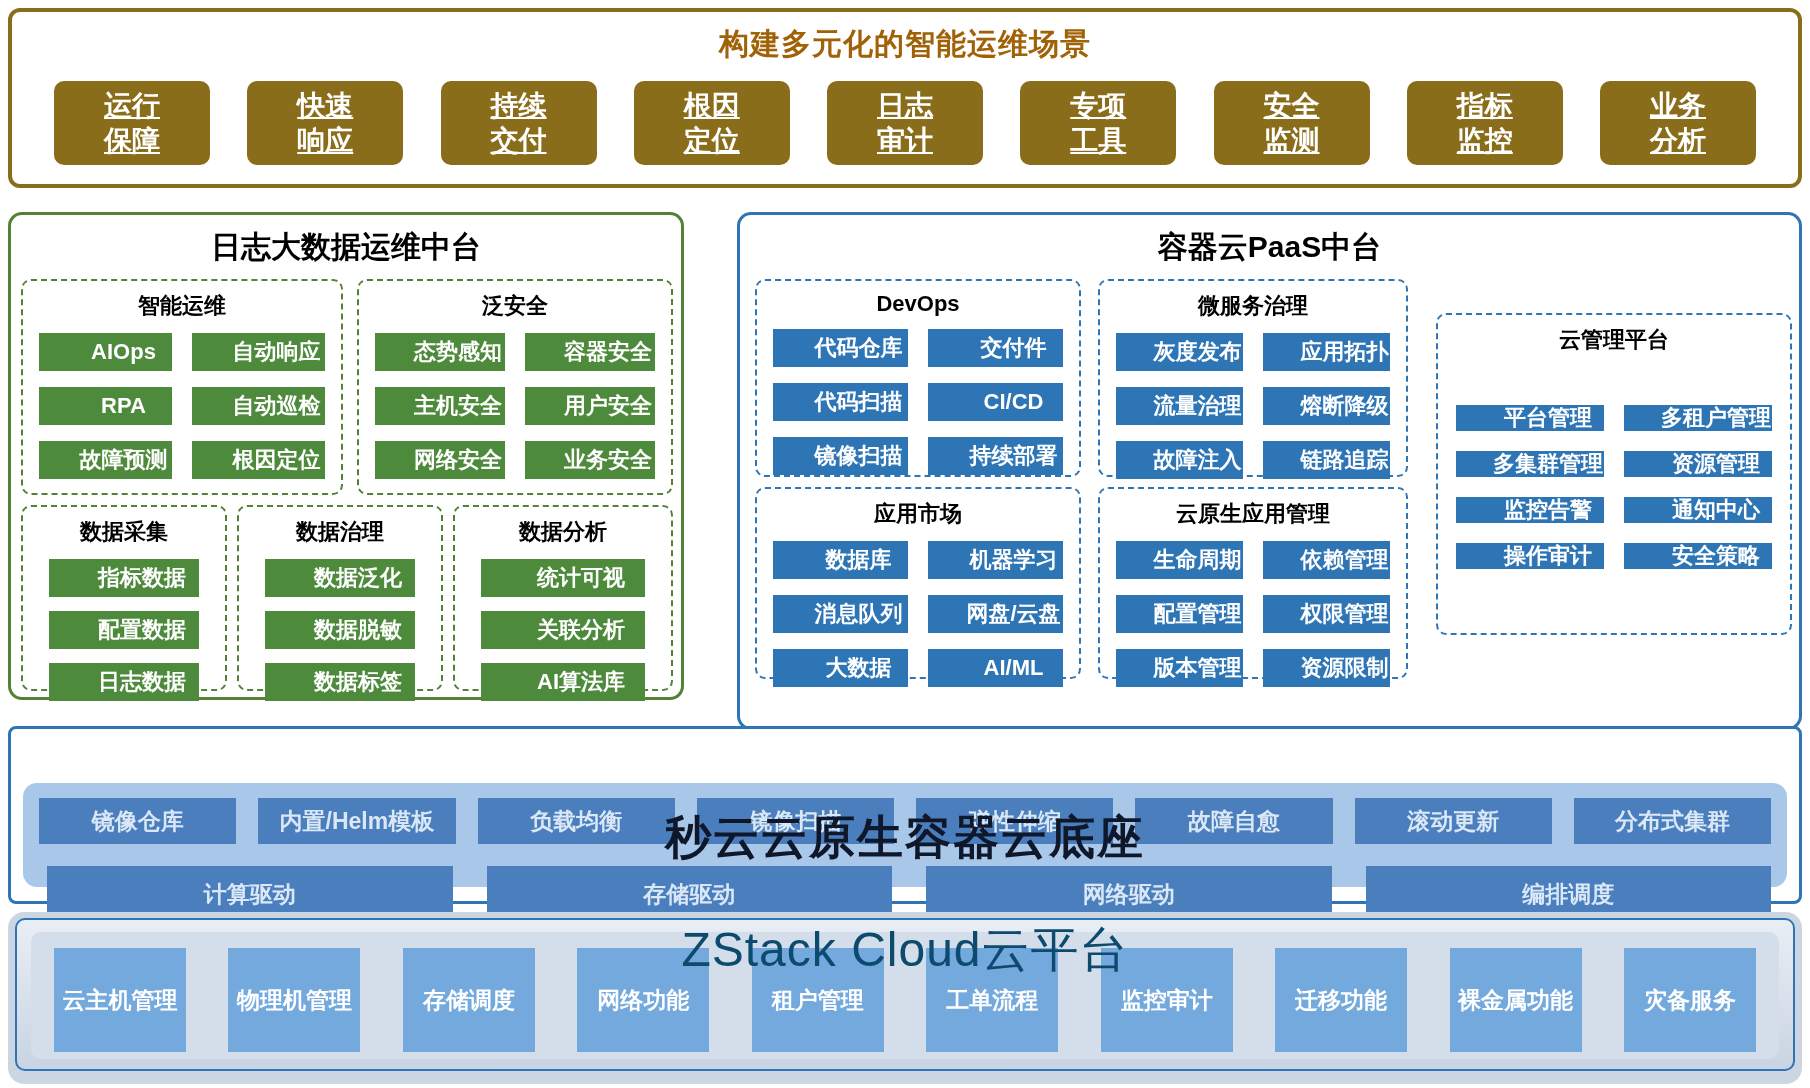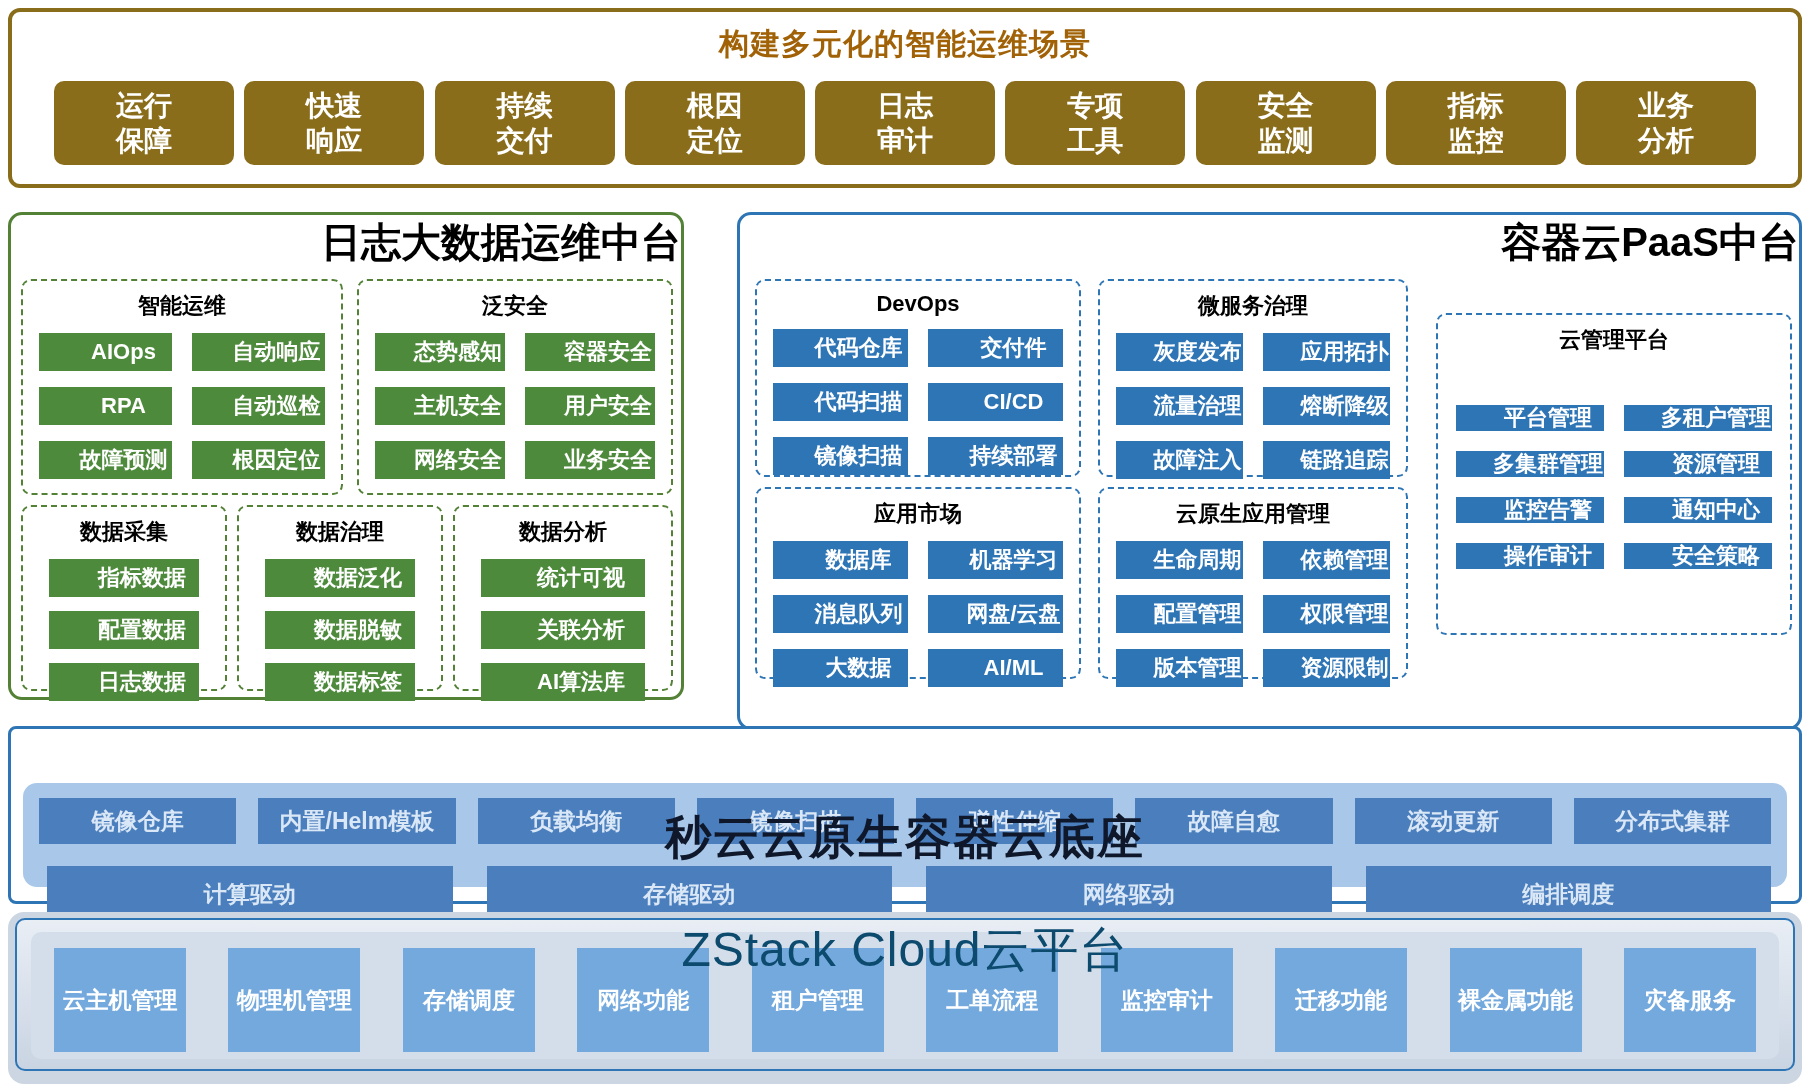--- a/index.html
+++ b/index.html
@@ -5,25 +5,25 @@
   html,body{margin:0;padding:0;}
   body{
     width:1810px;height:1088px;position:relative;overflow:hidden;
     background:#ffffff;font-family:"Liberation Sans","DejaVu Sans",sans-serif;
   }
   
   .top-box{position:absolute;left:8px;top:8px;width:1786px;height:172px;
     border:4px solid #8a6d1a;border-radius:12px;background:#fff;}
   .top-title{text-align:center;font-size:30px;font-weight:bold;color:#a16207;margin-top:12px;letter-spacing:1px;}
   .top-row{display:flex;justify-content:space-between;padding:0 42px;margin-top:16px;}
-  .scene-btn{width:180px;height:84px;background:#8a6d1a;border-radius:10px;color:#fff;
+  .scene-btn{width:156px;height:84px;background:#8a6d1a;border-radius:10px;color:#fff;
     font-size:28px;font-weight:bold;line-height:1.25;display:flex;align-items:center;justify-content:center;
-    text-align:center;white-space:pre-line;}
-  
-  .panel-title{text-align:right;font-size:40px;font-weight:bold;color:#000;}
+    text-align:center;white-space:pre-line;text-decoration:underline;}
+  
+  .panel-title{text-align:center;font-size:30px;font-weight:bold;color:#000;padding-top:12px;}
   .left-panel{position:absolute;left:8px;top:212px;width:670px;height:482px;
     border:3px solid #538135;border-radius:14px;background:#fff;}
   .right-panel{position:absolute;left:737px;top:212px;width:1059px;height:512px;
     border:3px solid #2e75b6;border-radius:14px;background:#fff;}
   .dashed-green{border:2px dashed #538135;border-radius:10px;position:absolute;background:#fff;}
   .dashed-blue{border:2px dashed #2e75b6;border-radius:10px;position:absolute;background:#fff;}
   .group-title{text-align:center;font-size:22px;font-weight:bold;color:#000;margin:10px 0 12px 0;}
   .grid2{display:grid;grid-template-columns:1fr 1fr;column-gap:20px;row-gap:16px;padding:0 16px;}
   .grid1{display:grid;grid-template-columns:1fr;row-gap:14px;padding:0 26px;}
   .chip{height:38px;display:flex;align-items:center;justify-content:center;

